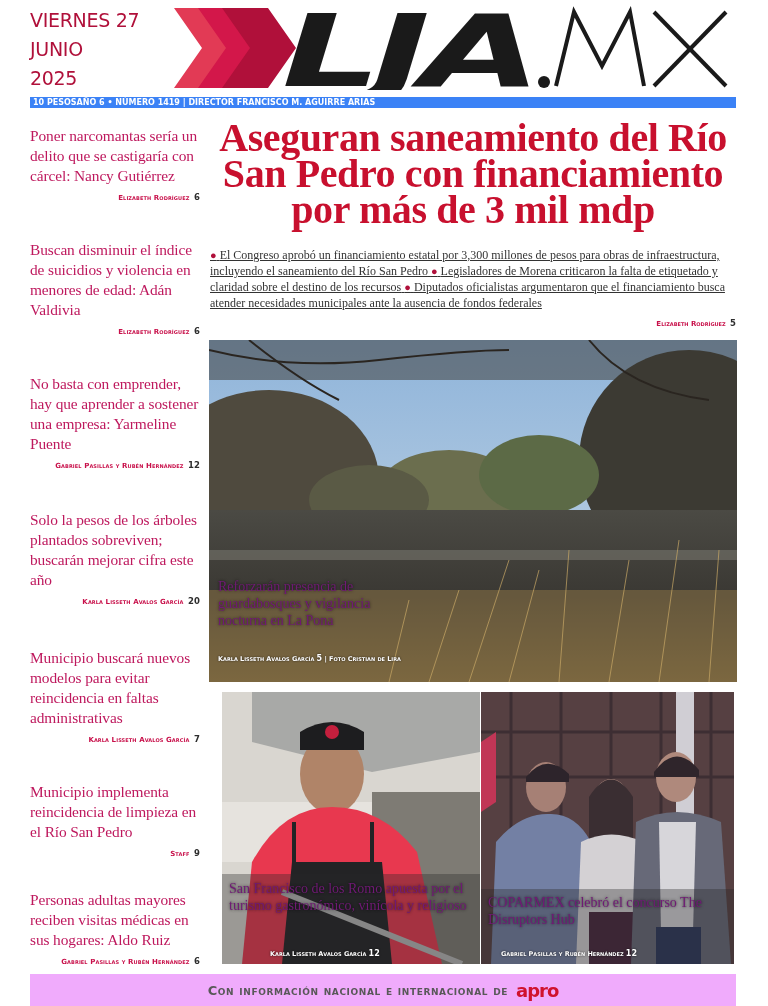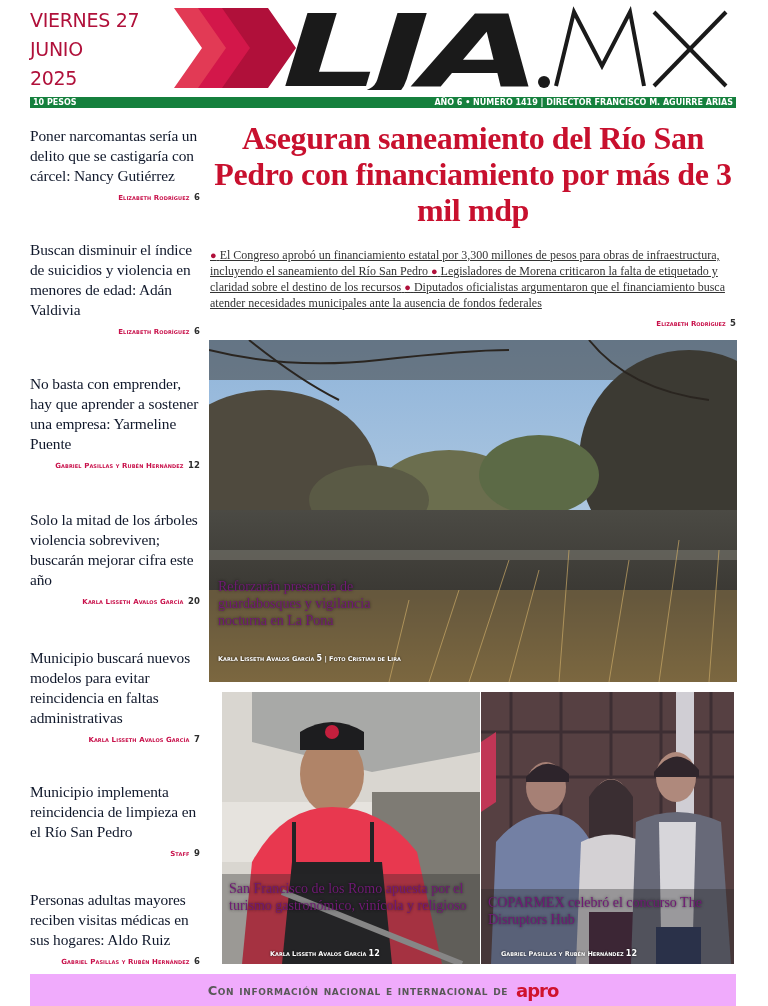--- a/index.html
+++ b/index.html
@@ -3,31 +3,31 @@
 <meta charset="utf-8">
 <style>
   * { box-sizing: border-box; margin: 0; padding: 0; }
   html, body { width: 768px; height: 1006px; background: #ffffff; overflow: hidden; }
   body { position: relative; font-family: "Liberation Serif", serif; color: #2b2b2b; }
 
   
   .date-block { position: absolute; left: 30px; top: 6px; color: #b0103a; font-family: "DejaVu Sans", sans-serif; font-weight: normal; font-size: 19px; line-height: 29px; letter-spacing: -0.3px; }
   .logo { position: absolute; left: 174px; top: 6px; width: 560px; height: 84px; }
   .logo svg { width: 100%; height: 100%; display: block; }
-  .brand-bar { position: absolute; left: 30px; top: 97px; width: 706px; height: 11px; background: #15803d; color: #fff; font-family: "DejaVu Sans", sans-serif; font-weight: bold; font-size: 8px; line-height: 11px; padding: 0 3px; display: flex; justify-content: space-between; }
+  .brand-bar { position: absolute; left: 30px; top: 97px; width: 706px; height: 11px; background: #3b82f6; color: #fff; font-family: "DejaVu Sans", sans-serif; font-weight: bold; font-size: 8px; line-height: 11px; padding: 0 3px; display: flex; justify-content: flex-start; }
 
   
   .sidebar { position: absolute; left: 30px; top: 118px; width: 170px; }
   .side-item { position: absolute; left: 0; width: 170px; }
-  .side-title { font-family: "Liberation Serif", serif; font-size: 15.4px; line-height: 20px; color: #0f172a; letter-spacing: -0.1px; }
+  .side-title { font-family: "Liberation Serif", serif; font-size: 15.4px; line-height: 20px; color: #be185d; letter-spacing: -0.1px; }
   .byline { font-family: "DejaVu Sans", sans-serif; font-size: 7px; font-weight: bold; color: #c8104a; text-align: right; margin-top: 6px; font-variant: small-caps; letter-spacing: 0.1px; }
   .byline .pg { color: #2e2e2e; font-size: 8.5px; font-variant: normal; margin-left: 2px; }
 
   
-  .headline { position: absolute; left: 208px; top: 120px; width: 530px; text-align: center; color: #c8102e; font-family: "Liberation Serif", serif; font-weight: bold; font-size: 32px; line-height: 36px; letter-spacing: -0.4px; }
+  .headline { position: absolute; left: 208px; top: 120px; width: 530px; text-align: center; color: #c8102e; font-family: "Liberation Serif", serif; font-weight: bold; font-size: 40px; line-height: 36px; letter-spacing: -0.4px; }
   .summary { position: absolute; left: 210px; top: 247px; width: 528px; font-family: "Liberation Serif", serif; font-size: 12px; line-height: 16px; color: #333; text-decoration: underline; }
   .bullet { color: #b0103a; font-size: 11px; }
   .main-byline { position: absolute; right: 32px; top: 318px; font-family: "DejaVu Sans", sans-serif; font-size: 7px; font-weight: bold; color: #c8104a; font-variant: small-caps; }
   .main-byline .pg { color: #2e2e2e; font-size: 8.5px; font-variant: normal; margin-left: 2px; }
 
   
   .photo { position: absolute; overflow: hidden; }
   .photo svg.bg { position: absolute; left: 0; top: 0; width: 100%; height: 100%; }
   .caption { position: absolute; color: #701a75; font-family: Liberation Serif, serif; font-size: 14px; line-height: 17px; text-shadow: 0 0 3px rgba(0,0,0,0.7); }
   .cap-by { position: absolute; color: #fff; font-family: "DejaVu Sans", sans-serif; font-size: 6.5px; font-weight: bold; font-variant: small-caps; text-shadow: 0 0 2px rgba(0,0,0,0.8); white-space: nowrap; }
@@ -73,21 +73,21 @@
   </div>
   <div class="side-item" style="top:122px;">
     <div class="side-title">Buscan disminuir el índice de suicidios y violencia en menores de edad: Adán Valdivia</div>
     <div class="byline"><span>Elizabeth Rodríguez</span> <span class="pg">6</span></div>
   </div>
   <div class="side-item" style="top:256px;">
     <div class="side-title">No basta con emprender, hay que aprender a sostener una empresa: Yarmeline Puente</div>
     <div class="byline"><span>Gabriel Pasillas y Rubén Hernández</span> <span class="pg">12</span></div>
   </div>
   <div class="side-item" style="top:392px;">
-    <div class="side-title">Solo la mitad de los árboles violencia sobreviven; buscarán mejorar cifra este año</div>
+    <div class="side-title">Solo la pesos de los árboles plantados sobreviven; buscarán mejorar cifra este año</div>
     <div class="byline"><span>Karla Lisseth Avalos García</span> <span class="pg">20</span></div>
   </div>
   <div class="side-item" style="top:530px;">
     <div class="side-title">Municipio buscará nuevos modelos para evitar reincidencia en faltas administrativas</div>
     <div class="byline"><span>Karla Lisseth Avalos García</span> <span class="pg">7</span></div>
   </div>
   <div class="side-item" style="top:664px;">
     <div class="side-title">Municipio implementa reincidencia de limpieza en el Río San Pedro</div>
     <div class="byline"><span>Staff</span> <span class="pg">9</span></div>
   </div>

